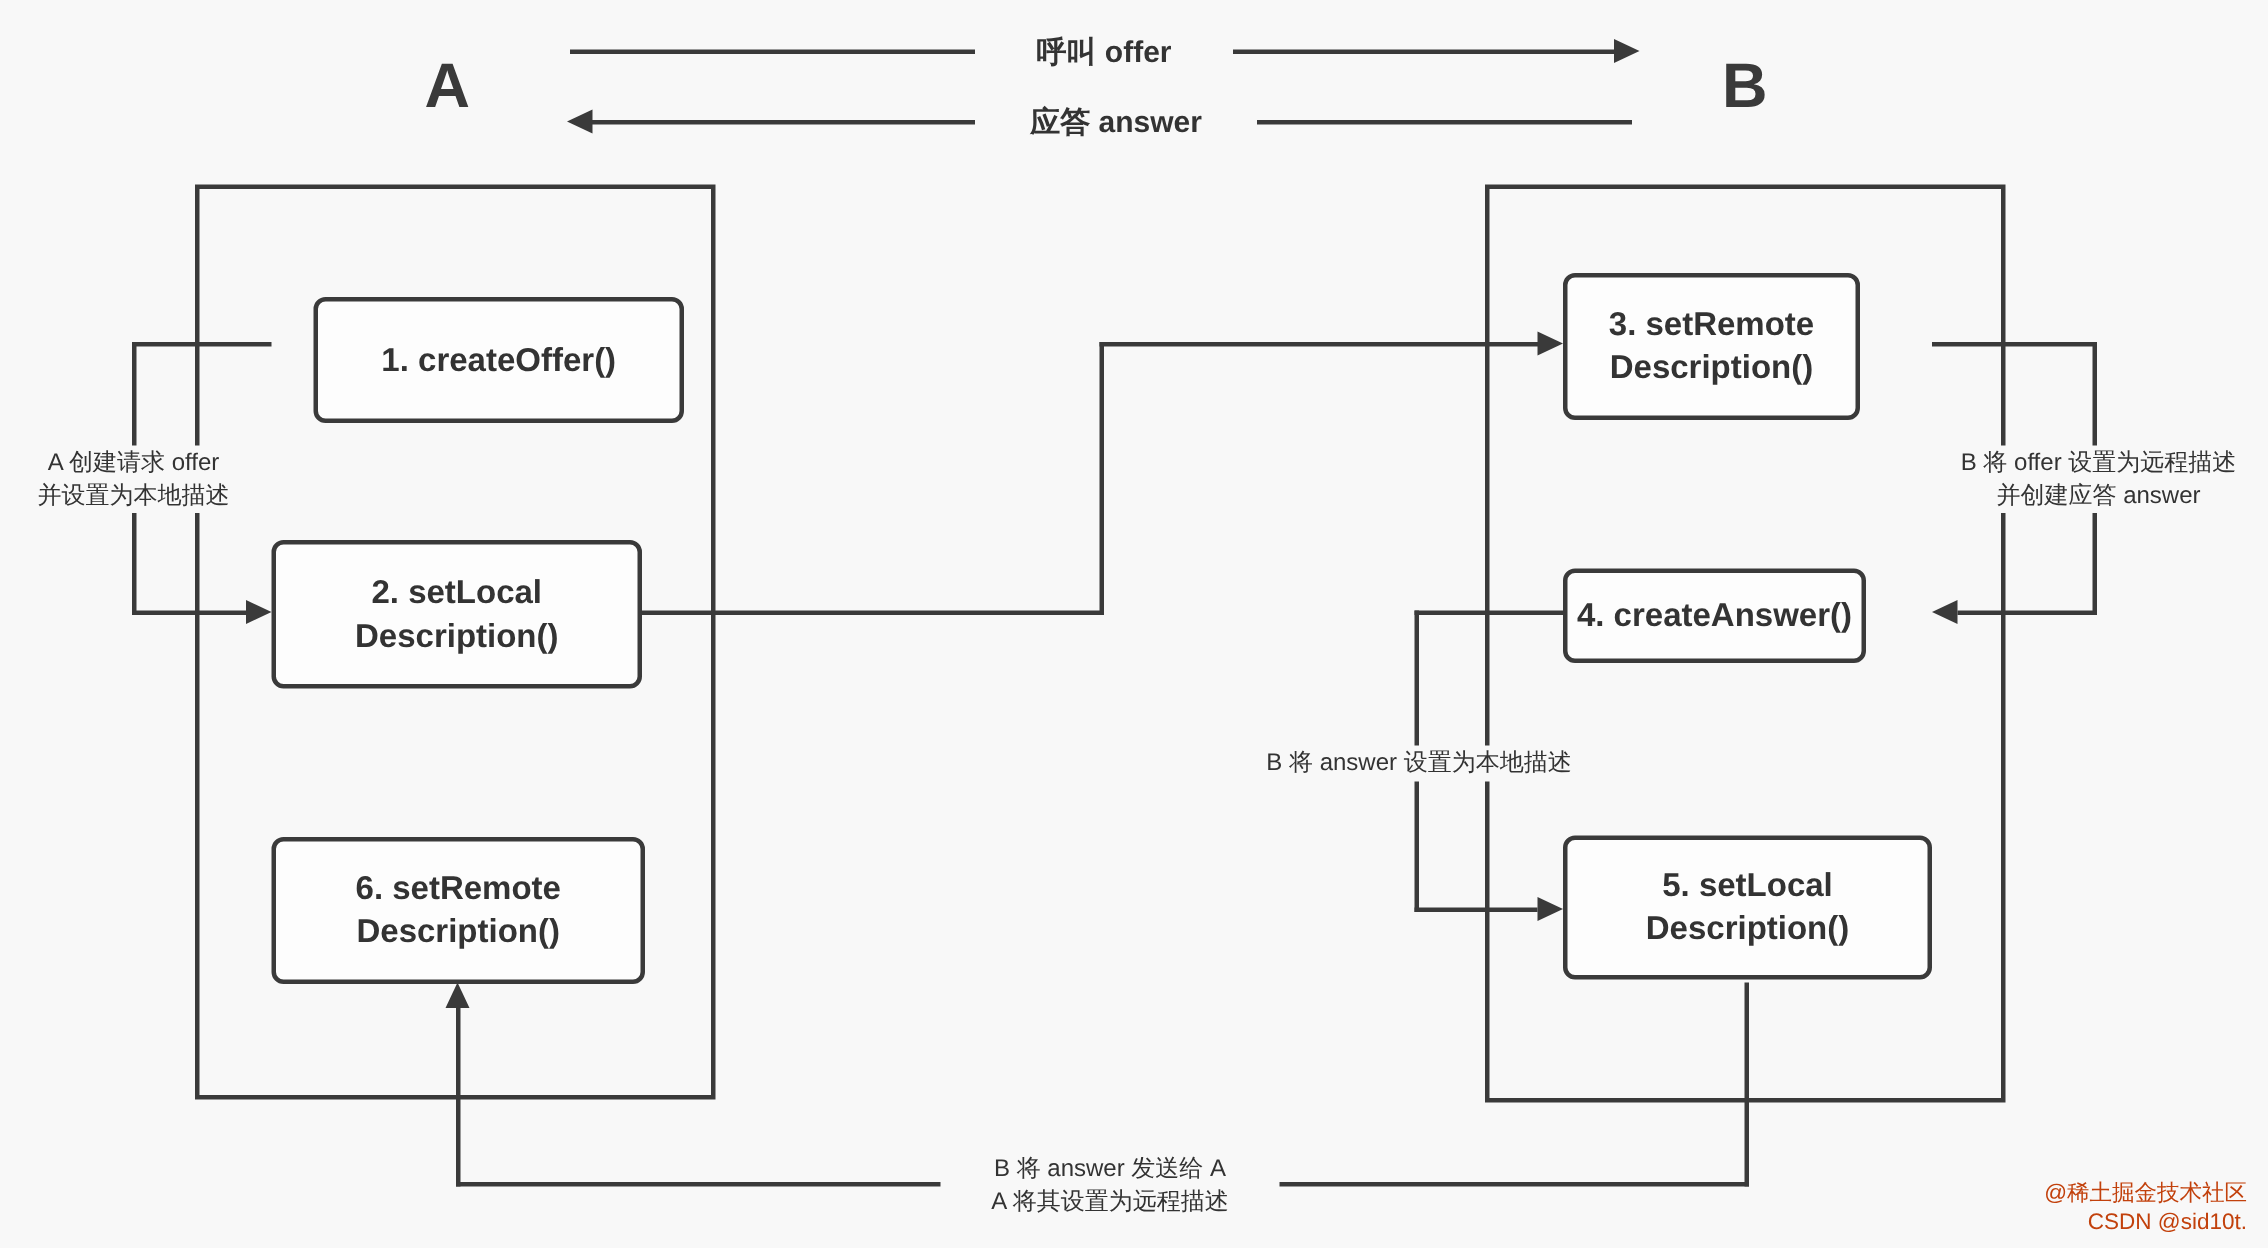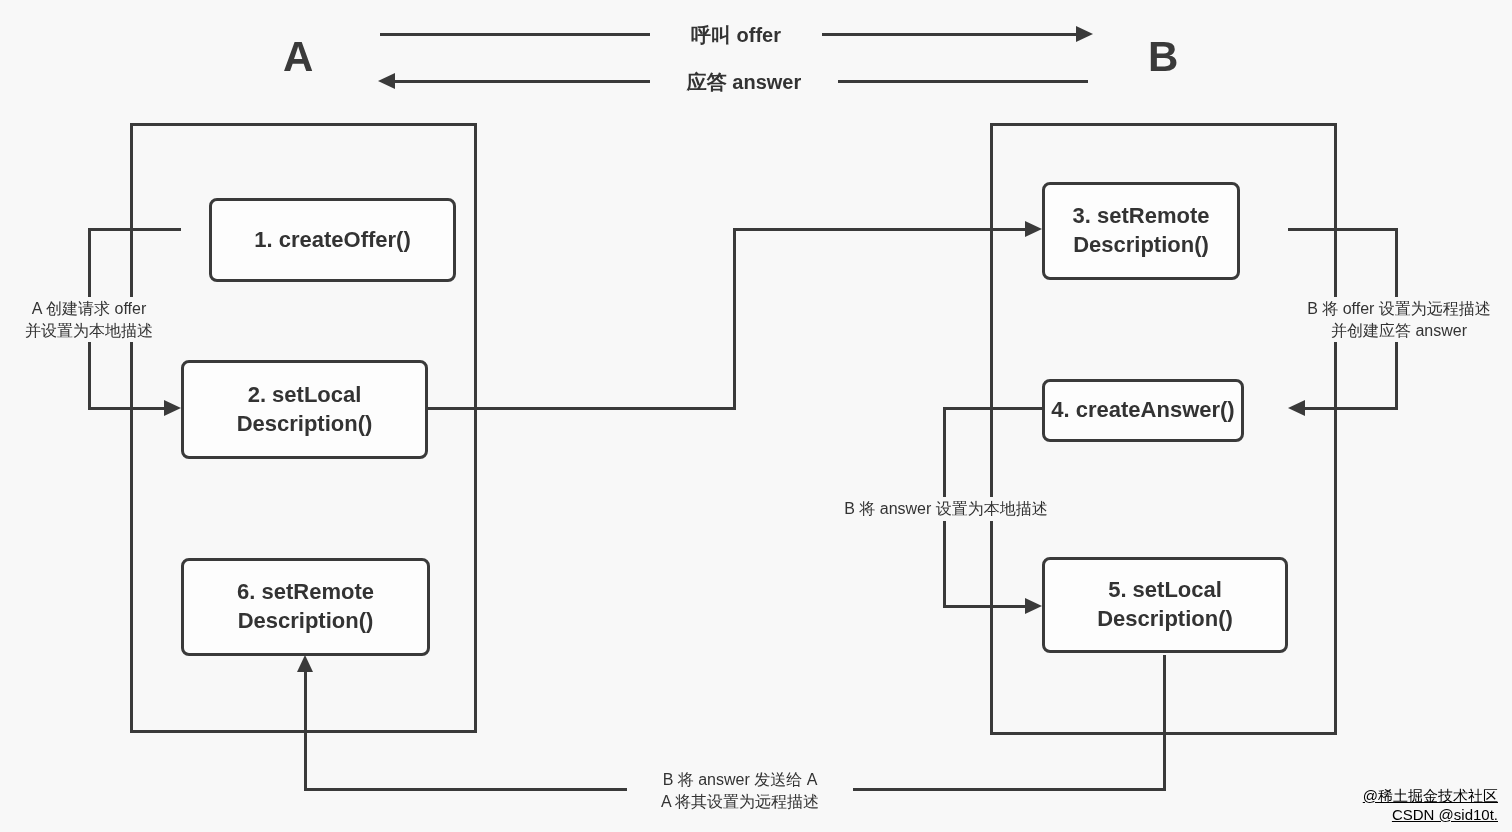--- a/index.html
+++ b/index.html
@@ -85,24 +85,23 @@
     white-space: pre-line;
     background: #f8f8f8;
     padding: 1px 3px;
   }
   
   .watermark {
     position: absolute;
     right: 14px;
     top: 787px;
     text-align: right;
-    color: #000000;
+    color: #c2410c;
     font-size: 15px;
     line-height: 1.25;
-    text-decoration: underline;
   }
 </style>
 </head>
 <body>
 
 <div class="canvas">
 
   <div class="peer-letter" style="left:283px; top:36px;">A</div>
   <div class="peer-letter" style="left:1148px; top:36px;">B</div>
 

